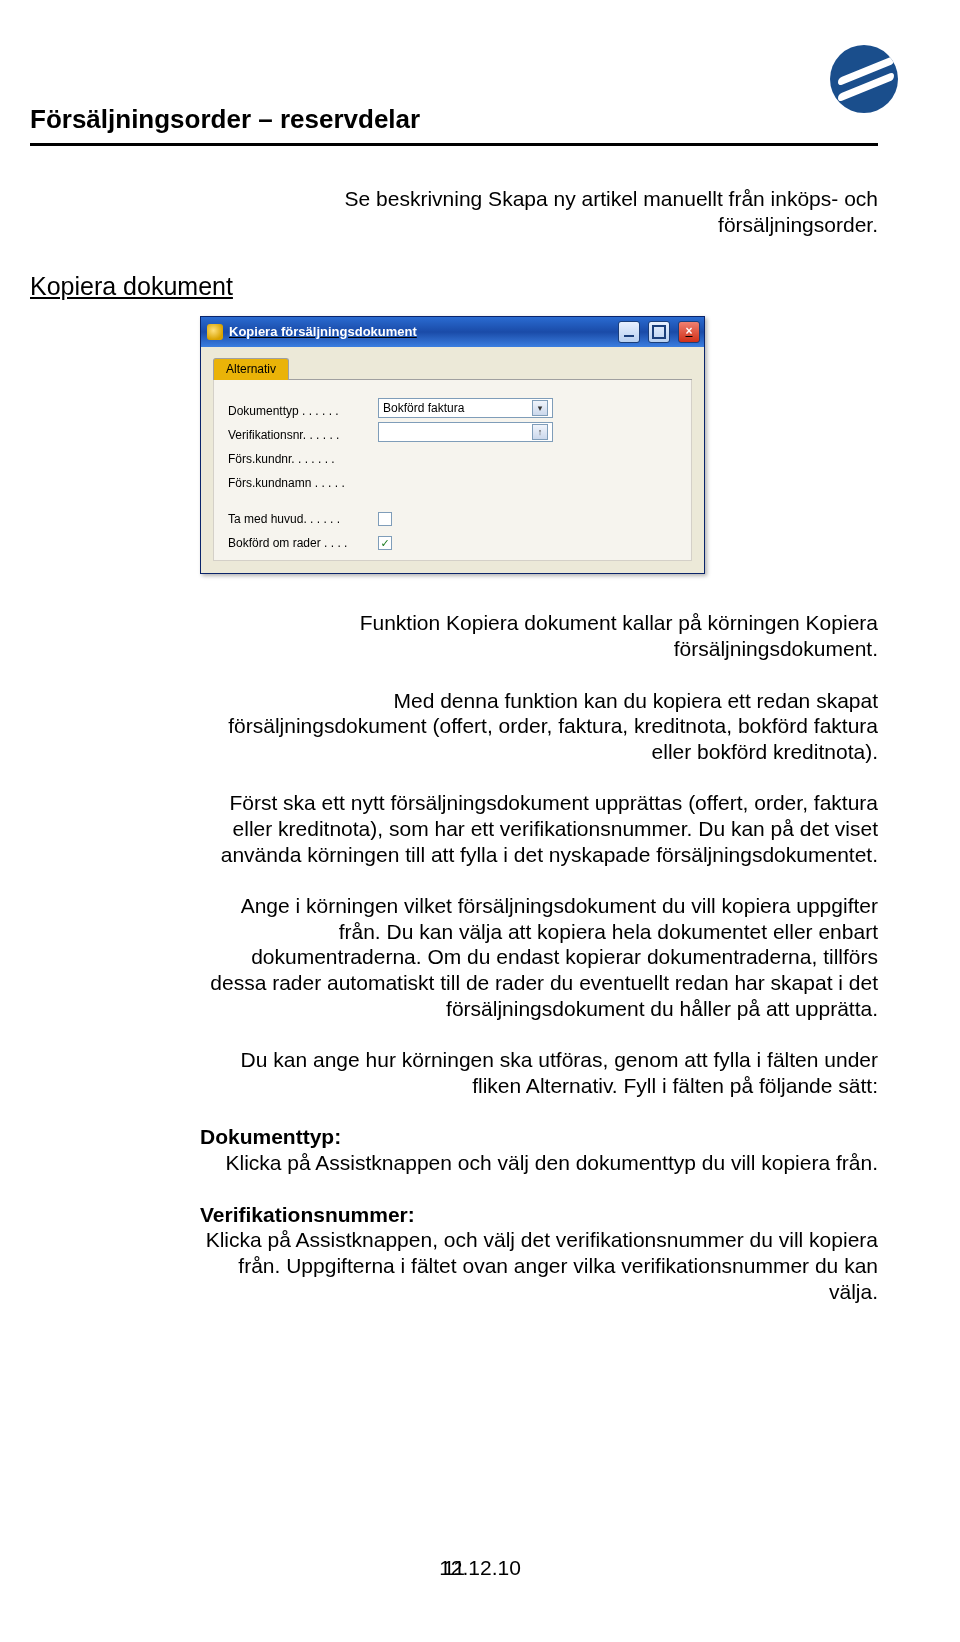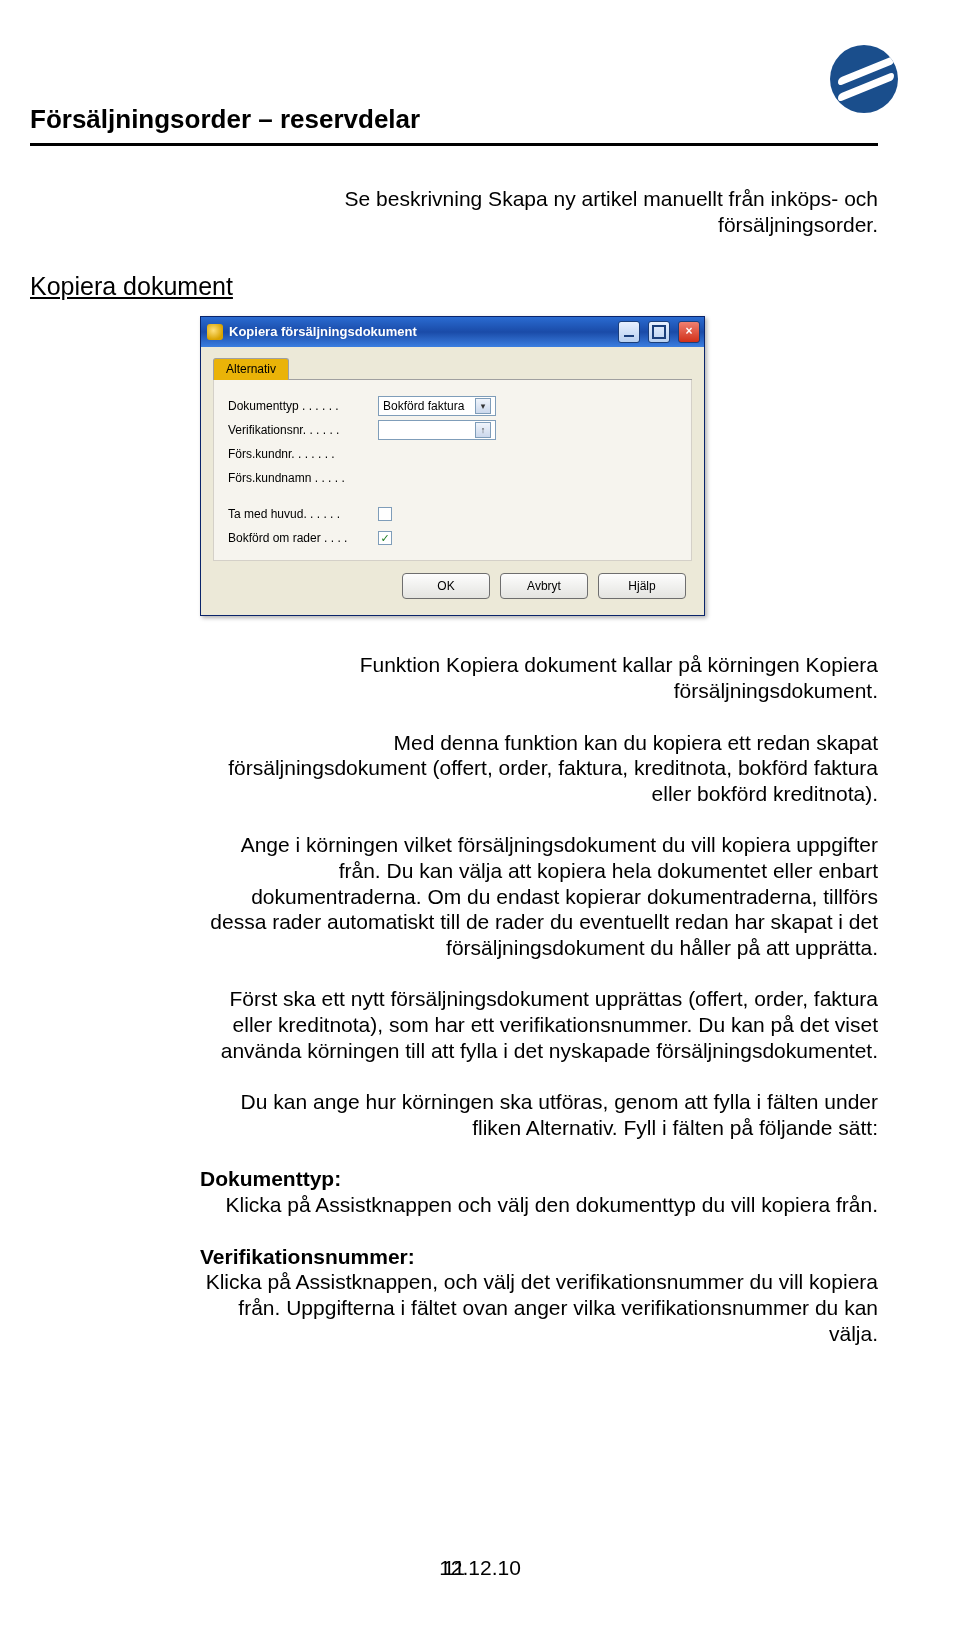--- a/index.html
+++ b/index.html
@@ -77,20 +77,21 @@
     box-shadow: 2px 2px 4px rgba(0,0,0,0.3);
     font-family: Tahoma, Arial, sans-serif;
   }
   .titlebar {
     height: 30px;
     background: linear-gradient(to bottom, #2a6bd1 0%, #1a4ba8 50%, #3b7ee0 100%);
     display: flex;
     align-items: center;
     padding: 0 4px 0 6px;
     gap: 6px;
+    text-decoration: underline;
   }
   .titlebar .app-icon {
     width: 16px; height: 16px;
     background: radial-gradient(circle at 40% 40%, #ffe07a, #d9a300 70%);
     border-radius: 3px;
   }
   .titlebar .caption {
     flex: 1;
     color: #fff;
     font-weight: bold;
@@ -136,31 +137,31 @@
     top: 1px;
   }
   .fields {
     border: 1px solid #d4d0c8;
     border-top: none;
     padding: 14px 14px 10px 14px;
     background: #f6f4ee;
   }
   .field-row {
     display: flex;
-    align-items: center;
+    align-items: flex-end;
     height: 24px;
     font-size: 12px;
     color: #000;
   }
   .field-label {
     width: 150px;
     white-space: pre;
   }
   .field-input {
-    width: 118px;
+    width: 175px;
     height: 20px;
     border: 1px solid #7f9db9;
     background: #fff;
     font-size: 12px;
     padding: 0 4px;
     display: flex;
     align-items: center;
     justify-content: space-between;
   }
   .assist {
@@ -267,32 +268,27 @@
           <div class="gap"></div>
           <div class="field-row">
             <div class="field-label">Ta med huvud. . . . . .</div>
             <span class="chk"></span>
           </div>
           <div class="field-row">
             <div class="field-label">Bokförd om rader . . . .</div>
             <span class="chk">✓</span>
           </div>
         </div>
-        <div class="dlg-buttons">
-          <div class="dlg-btn">OK</div>
-          <div class="dlg-btn">Avbryt</div>
-          <div class="dlg-btn">Hjälp</div>
-        </div>
       </div>
     </div>
 
     <p>Funktion Kopiera dokument kallar på körningen Kopiera försäljningsdokument.</p>
     <p>Med denna funktion kan du kopiera ett redan skapat försäljningsdokument (offert, order, faktura, kreditnota, bokförd faktura eller bokförd kreditnota).</p>
+    <p>Först ska ett nytt försäljningsdokument upprättas (offert, order, faktura eller kreditnota), som har ett verifikationsnummer. Du kan på det viset använda körningen till att fylla i det nyskapade försäljningsdokumentet.</p>
     <p>Ange i körningen vilket försäljningsdokument du vill kopiera uppgifter från. Du kan välja att kopiera hela dokumentet eller enbart dokumentraderna. Om du endast kopierar dokumentraderna, tillförs dessa rader automatiskt till de rader du eventuellt redan har skapat i det försäljningsdokument du håller på att upprätta.</p>
-    <p>Först ska ett nytt försäljningsdokument upprättas (offert, order, faktura eller kreditnota), som har ett verifikationsnummer. Du kan på det viset använda körningen till att fylla i det nyskapade försäljningsdokumentet.</p>
     <p>Du kan ange hur körningen ska utföras, genom att fylla i fälten under fliken Alternativ. Fyll i fälten på följande sätt:</p>
 
     <div class="bold">Dokumenttyp:</div>
     <p>Klicka på Assistknappen och välj den dokumenttyp du vill kopiera från.</p>
 
     <div class="bold">Verifikationsnummer:</div>
     <p>Klicka på Assistknappen, och välj det verifikationsnummer du vill kopiera från. Uppgifterna i fältet ovan anger vilka verifikationsnummer du kan välja.</p>
   </div>
 </div>
 

